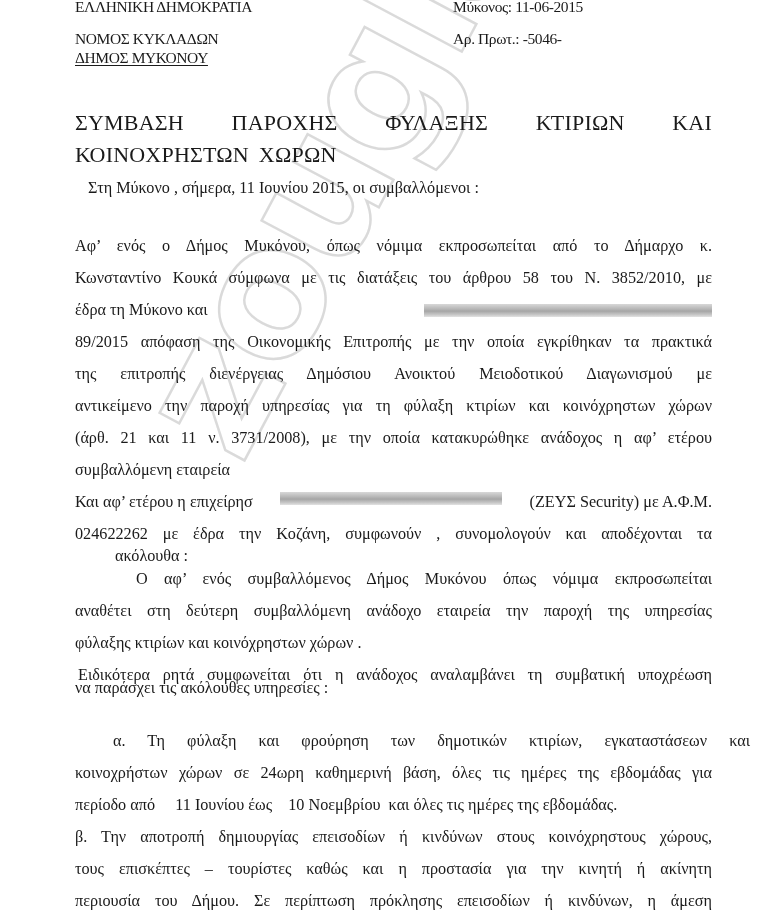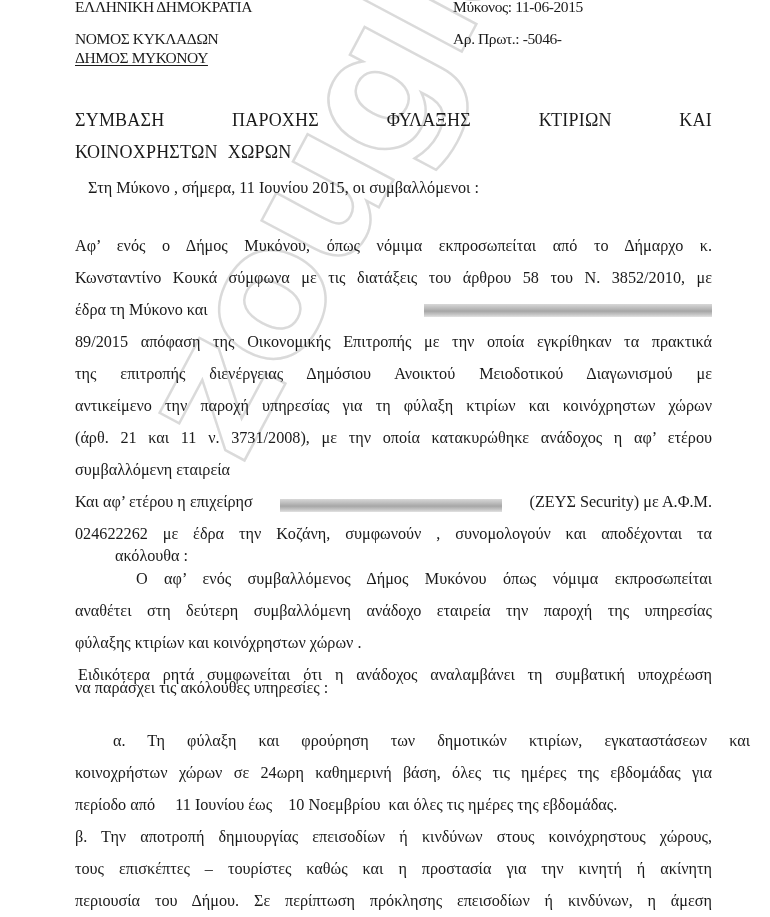--- a/index.html
+++ b/index.html
@@ -6,21 +6,21 @@
   body {
     width:770px; height:917px; overflow:hidden; position:relative;
     background:#ffffff;
     font-family:"Liberation Serif", "DejaVu Serif", serif;
     color:#1a1a1a;
   }
   .abs { position:absolute; white-space:nowrap; }
   .hdr { font-size:15.5px; letter-spacing:-0.4px; }
   .underline { text-decoration:underline; text-underline-offset:2px; }
   .title {
-    position:absolute; left:75px; width:637px; font-size:18px;
+    position:absolute; left:75px; width:637px; font-size:22px;
     letter-spacing:0.2px;
   }
   .title-line { display:flex; justify-content:space-between; height:32px; }
   .title-line.last { justify-content:flex-start; gap:10px; }
   .line {
     position:absolute; left:75px; width:637px; font-size:16.2px; height:20px;
     line-height:20px; white-space:nowrap;
   }
   .j { text-align:justify; text-align-last:justify; }
   .redact {
@@ -66,21 +66,21 @@
 <div class="line j" style="top:268px;">Κωνσταντίνο Κουκά σύμφωνα με τις διατάξεις του άρθρου 58 του Ν. 3852/2010, με</div>
 <div class="line" style="top:300px; display:flex; justify-content:space-between; align-items:center;">
   <span>έδρα τη Μύκονο και</span>
   <span class="redact" style="width:288px; margin-left:8px;"></span>
 </div>
 <div class="line j" style="top:332px;">89/2015 απόφαση της Οικονομικής Επιτροπής με την οποία εγκρίθηκαν τα πρακτικά</div>
 <div class="line j" style="top:364px;">της επιτροπής διενέργειας Δημόσιου Ανοικτού Μειοδοτικού Διαγωνισμού με</div>
 <div class="line j" style="top:396px;">αντικείμενο την παροχή υπηρεσίας  για τη φύλαξη κτιρίων και κοινόχρηστων χώρων</div>
 <div class="line j" style="top:428px;">(άρθ. 21 και 11 ν. 3731/2008), με την οποία κατακυρώθηκε ανάδοχος η αφ’ ετέρου</div>
 <div class="line" style="top:460px;">συμβαλλόμενη εταιρεία</div>
-<div class="line" style="top:492px; display:flex; justify-content:space-between; align-items:flex-end;">
+<div class="line" style="top:492px; display:flex; justify-content:space-between; align-items:flex-start;">
   <span>Και αφ’ ετέρου η επιχείρησ</span>
   <span class="redact" style="width:222px;"></span>
   <span>(ΖΕΥΣ Security) με Α.Φ.Μ.</span>
 </div>
 <div class="line j" style="top:524px;">024622262 με έδρα την Κοζάνη, συμφωνούν , συνομολογούν και αποδέχονται τα</div>
 <div class="line" style="top:546px;margin-left:40px;">ακόλουθα :</div>
 <div class="line j" style="top:569px; left:136px; width:576px;">Ο αφ’ ενός συμβαλλόμενος Δήμος Μυκόνου όπως νόμιμα εκπροσωπείται</div>
 <div class="line j" style="top:601px;">αναθέτει στη δεύτερη συμβαλλόμενη ανάδοχο εταιρεία την παροχή της υπηρεσίας</div>
 <div class="line" style="top:633px;">φύλαξης κτιρίων και κοινόχρηστων χώρων .</div>
 <div class="line j" style="top:665px; left:78px; width:634px;"> Ειδικότερα ρητά συμφωνείται ότι η ανάδοχος αναλαμβάνει τη συμβατική υποχρέωση</div>

